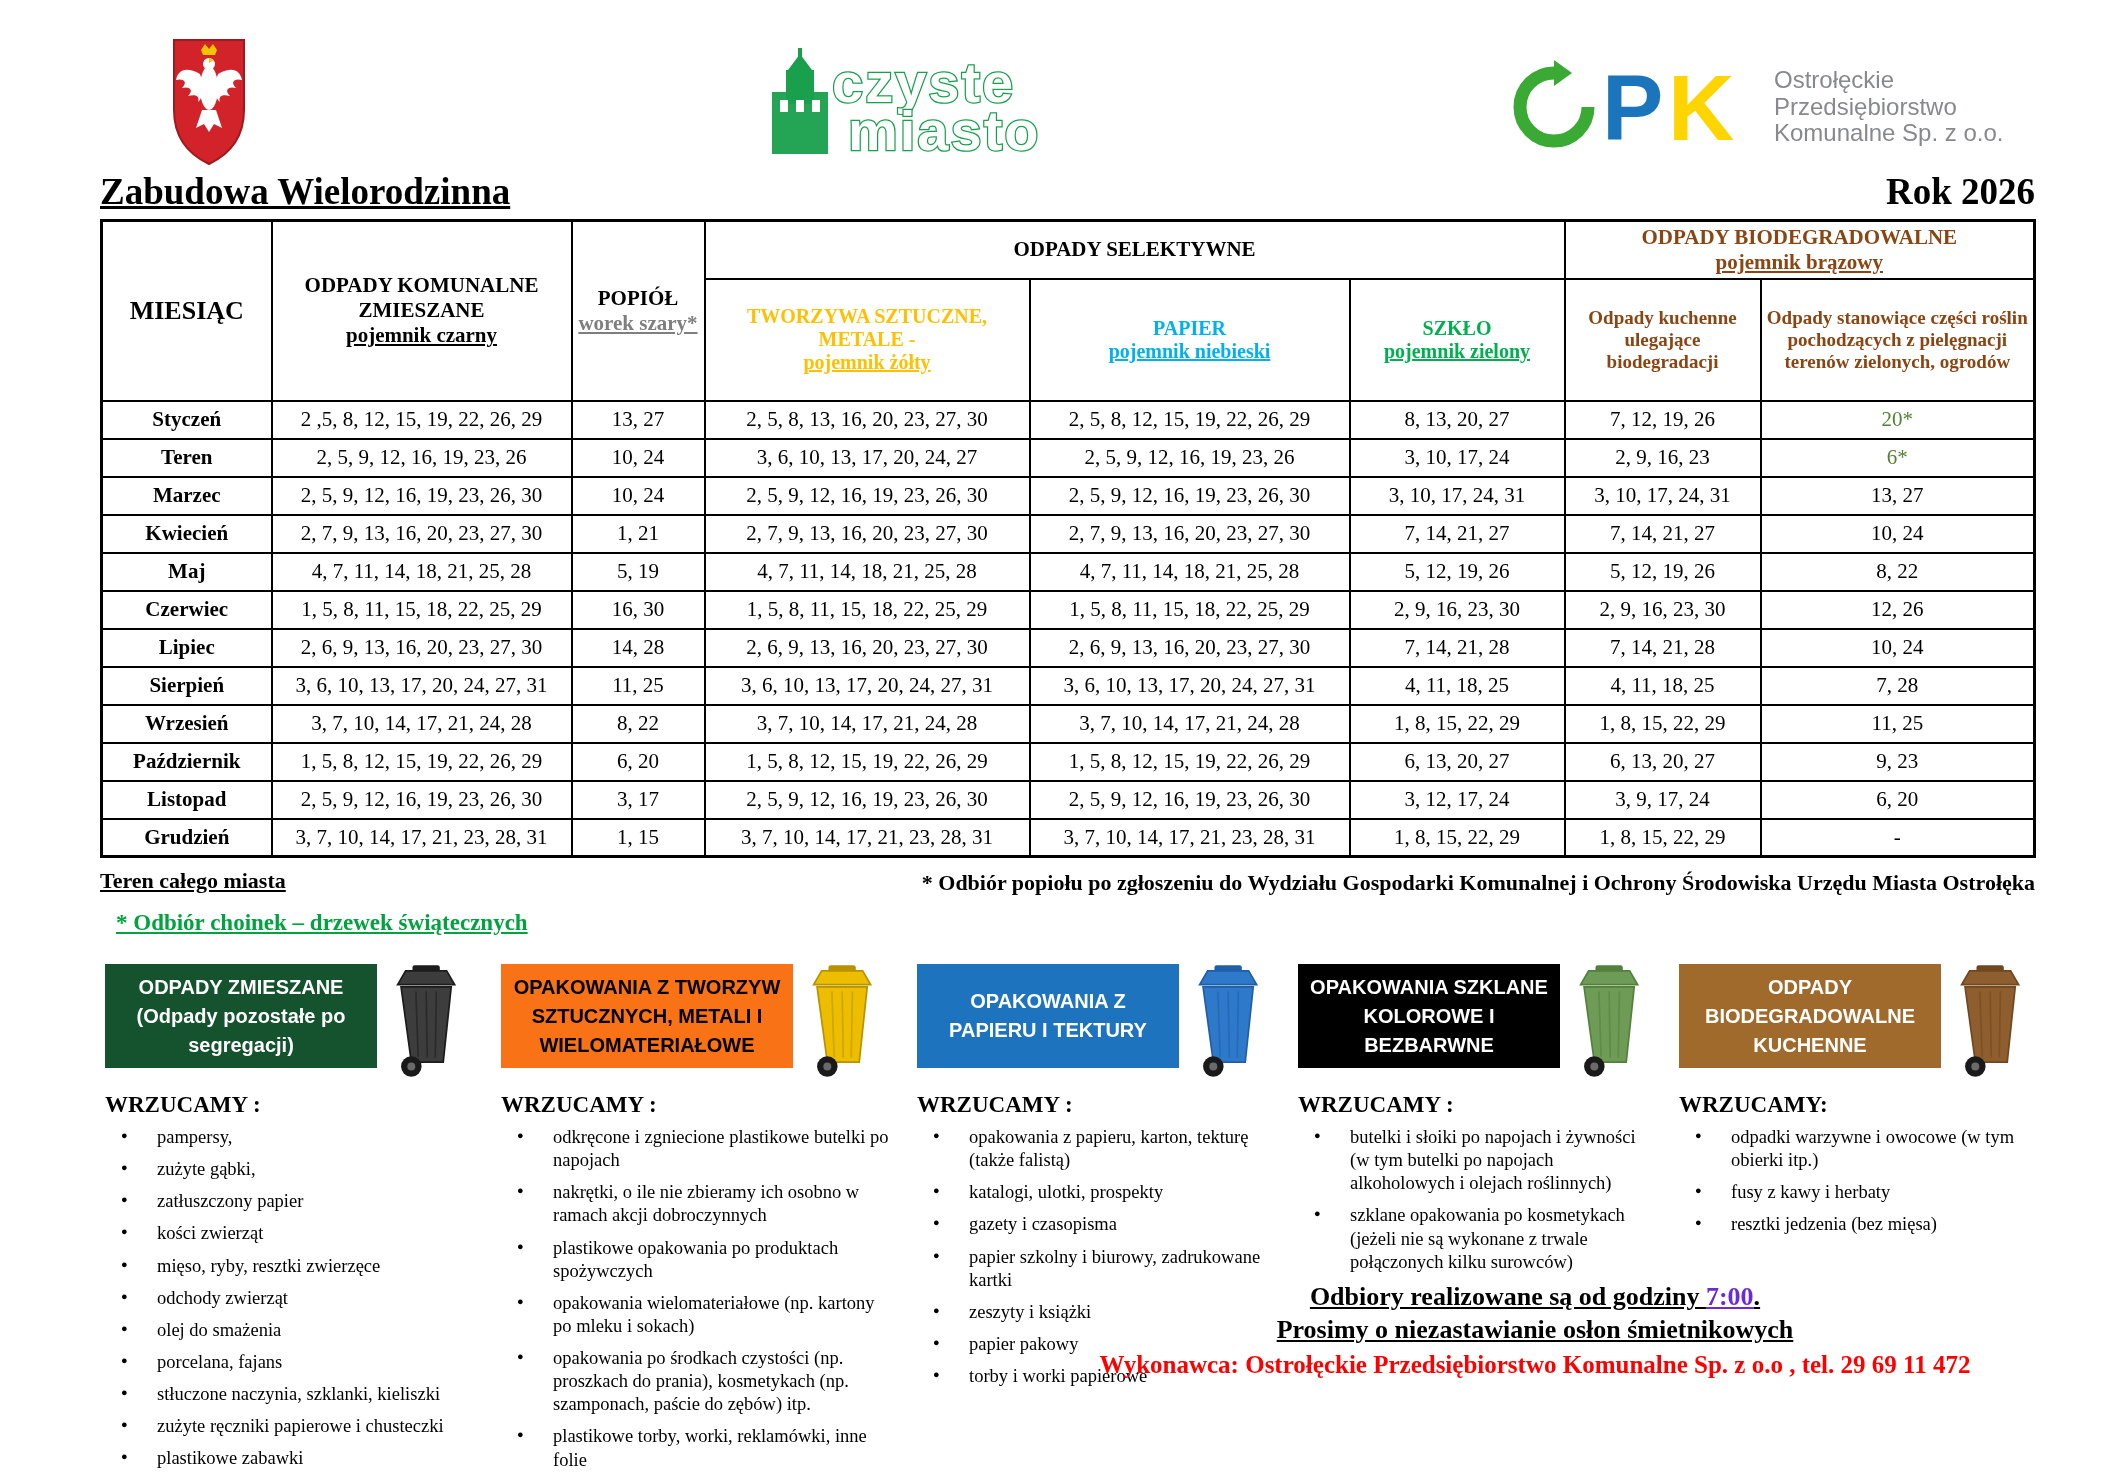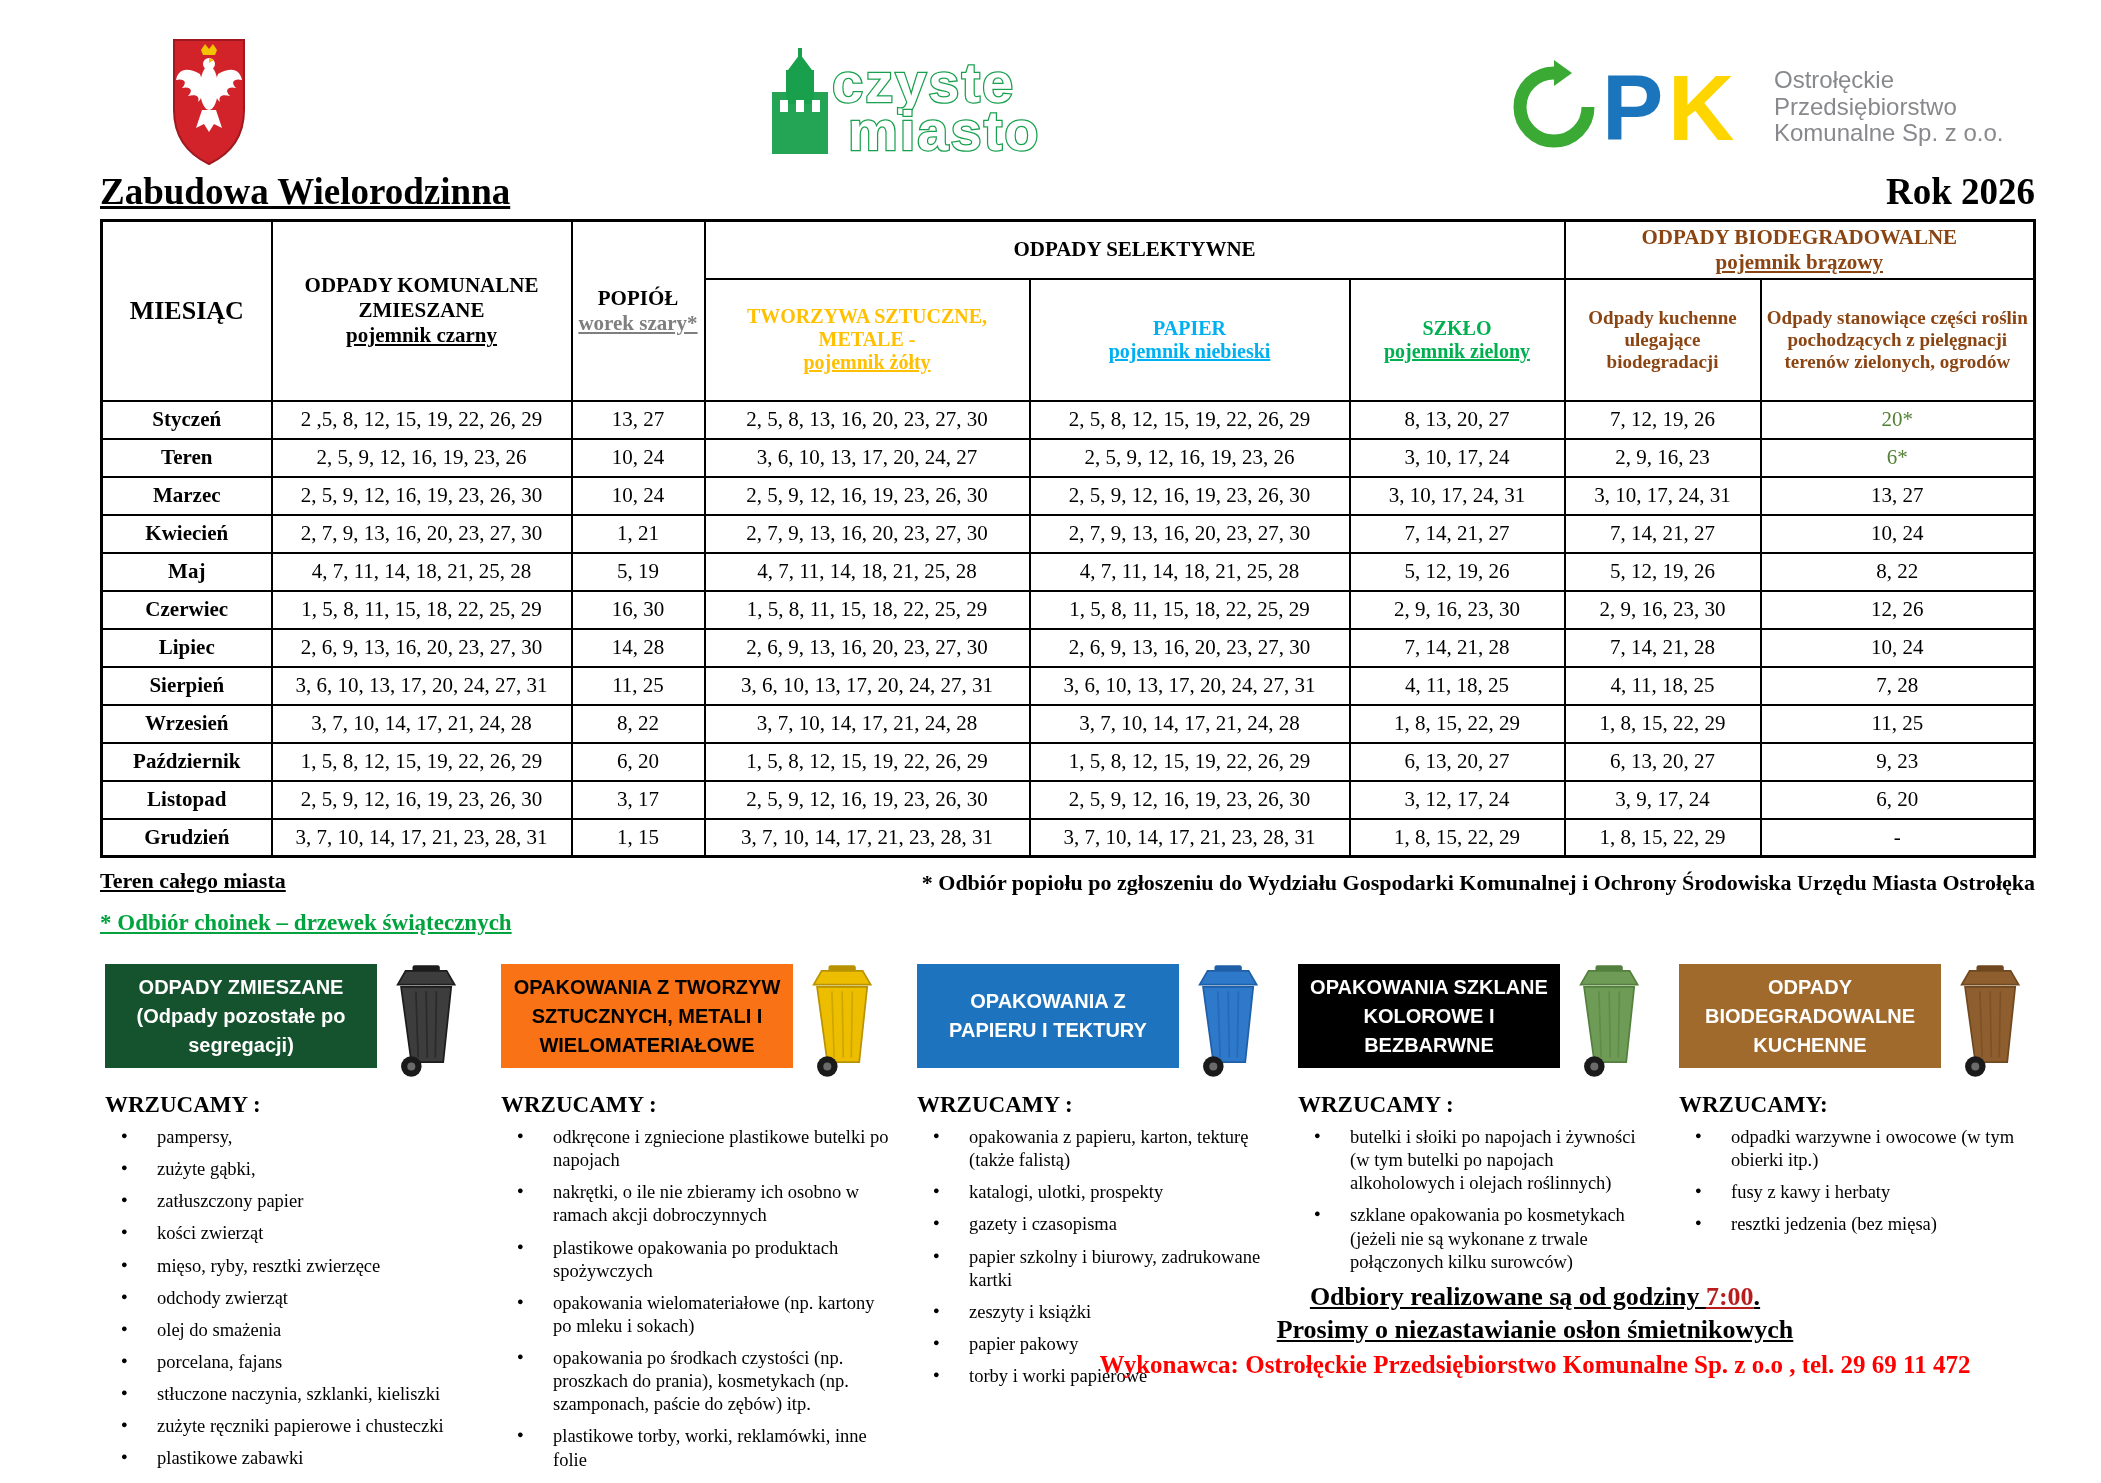--- a/index.html
+++ b/index.html
@@ -37,42 +37,42 @@
   .c-green { color:#00B050; }
   .c-brown { color:#8B4513; }
   table.schedule td { font-size:21px; height:38px; }
   td.month { font-weight:bold; font-size:22px; }
   td.green-val { color:#538135; }
 
   
   .notes { margin:10px 66px 0 100px; position:relative; height:88px; }
   .note-teren { font-size:22px; font-weight:bold; text-decoration:underline; }
   .note-popiol { position:absolute; right:0; top:2px; font-size:22px; font-weight:bold; }
-  .note-choinki { margin-top:16px; font-size:23px; font-weight:bold; text-decoration:underline; color:#00A33D; }
+  .note-choinki { margin-top:16px; font-size:23px; font-weight:bold; text-decoration:underline; color:#00A33D;margin-left:16px; }
 
   
   .cats { margin-left:105px; width:1935px; display:flex; gap:21px; margin-top:8px; }
   .cat { flex:0 0 auto; }
   .cat-head { display:flex; align-items:flex-start; gap:8px; }
   .cat-box {
     flex:1 1 auto; min-height:104px; display:flex; align-items:center; justify-content:center;
     text-align:center; font-family:"Liberation Sans",sans-serif; font-weight:bold; font-size:20px;
     padding:8px 12px; line-height:1.45;
   }
   .cat-bin { flex:0 0 82px; }
   .wrzucamy { font-size:23px; font-weight:bold; margin-top:10px; }
   .cat-list { list-style:none; margin-top:8px; }
   .cat-list li { position:relative; padding-left:52px; margin-bottom:9px; font-size:18.5px; line-height:1.25; }
   .cat-list li::before { content:"●"; position:absolute; left:16px; top:3px; font-size:11px; }
 
   
   .bottom-note { position:absolute; left:1030px; top:1280px; width:1010px; text-align:center; }
   .bn-line { font-size:26px; font-weight:bold; line-height:1.28; }
   .bn-underline { text-decoration:underline; }
-  .bn-time { color:#b91c1c; text-decoration:underline; }
+  .bn-time { color:#6d28d9; text-decoration:underline; }
   .bn-wykonawca { margin-top:4px; font-size:25px; font-weight:bold; color:#FF0000; }
 </style>
 </head>
 <body>
 
 <div class="logos">
 
   <div class="crest">
     <svg width="78" height="132" viewBox="0 0 78 132">
       <path d="M4,4 h70 v70 c0,28 -14,44 -35,54 c-21,-10 -35,-26 -35,-54 z" fill="#D2232A" stroke="#9e1a20" stroke-width="2"></path>

